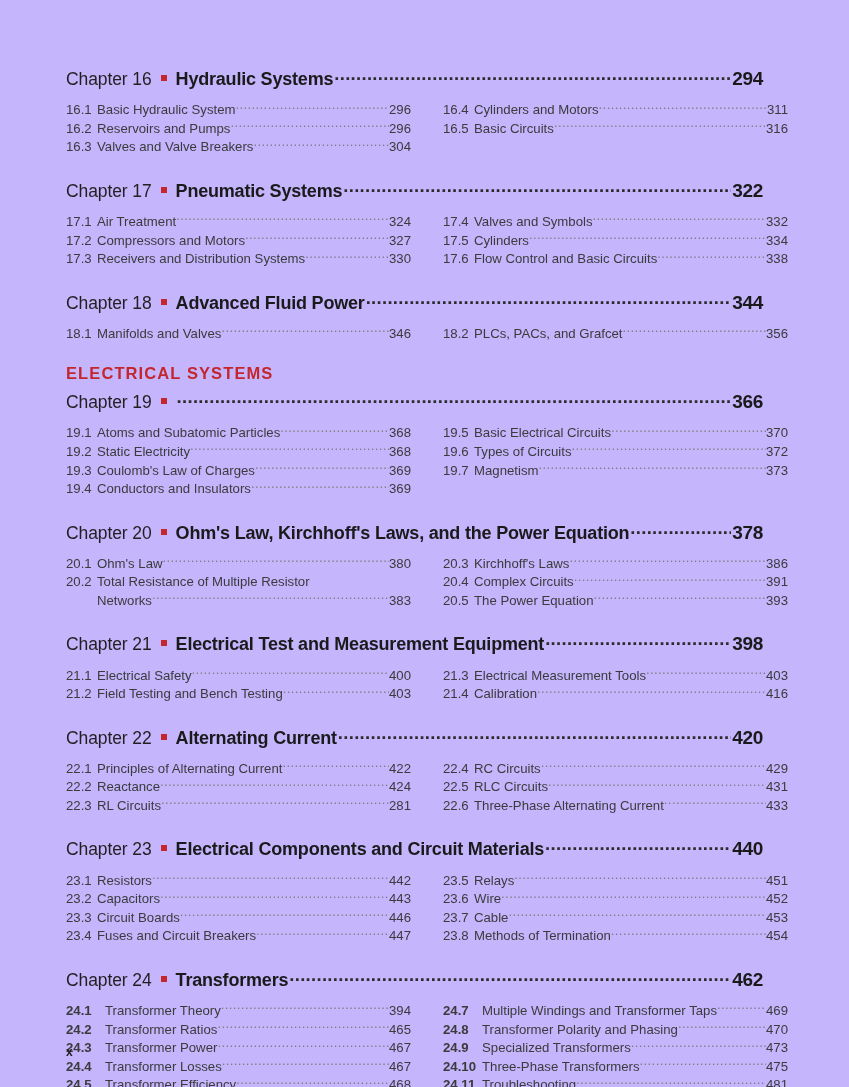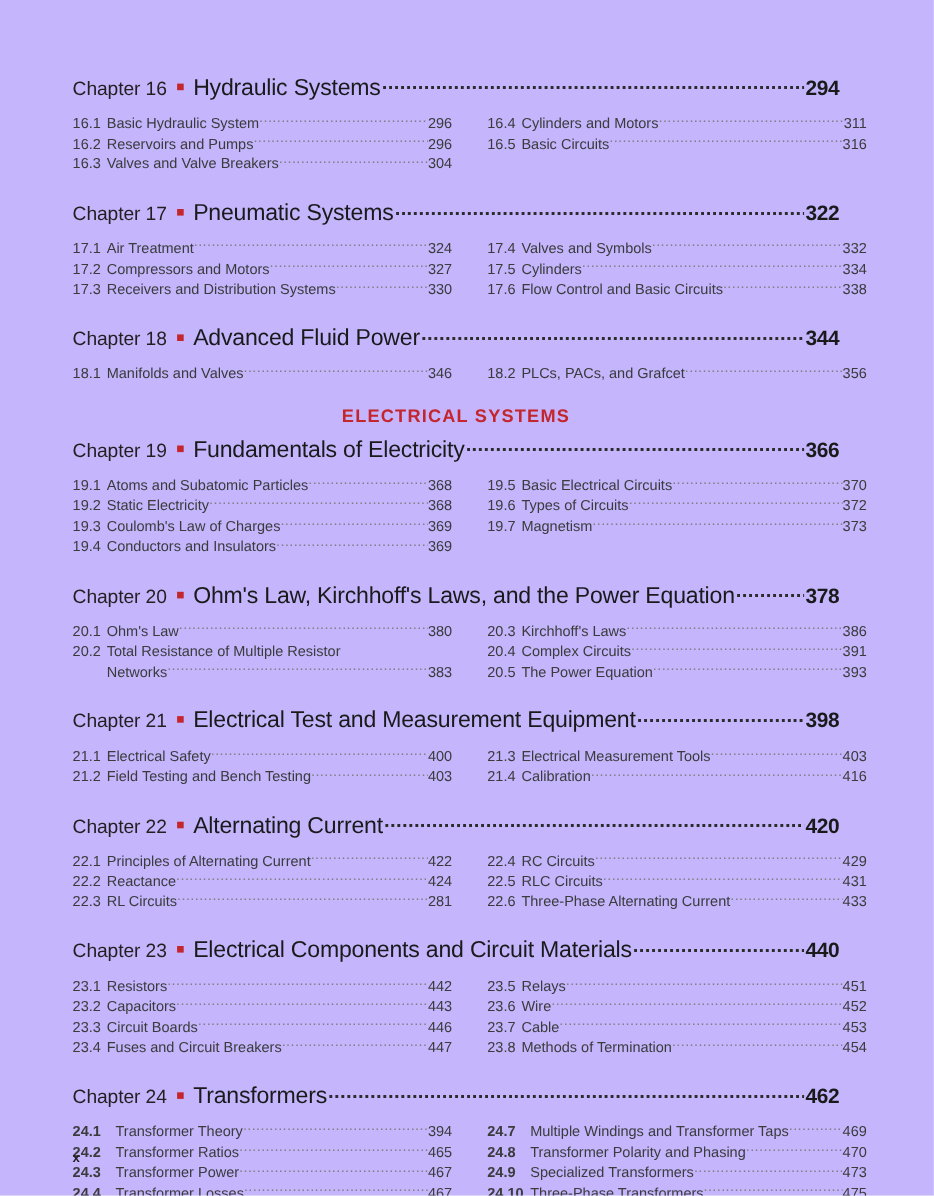--- a/index.html
+++ b/index.html
@@ -24,21 +24,20 @@
   
   .section-heading {
     color: #c4262e;
     font-weight: bold;
     font-size: 16.5px;
     letter-spacing: 1.1px;
     text-transform: uppercase;
     margin: 21px 0 9px 0;
     line-height: 1.1;
     font-stretch: condensed;
-    text-align: center;
   }
 
   
   .chapter-block { margin-bottom: 0; }
   .chapter-gap { height: 23px; }
 
   .chapter-line {
     display: flex;
     align-items: baseline;
     width: 100%;
@@ -56,22 +55,22 @@
     flex: 0 0 auto;
     width: 6px;
     height: 6px;
     background: #c4262e;
     display: inline-block;
     margin: 0 9px 0 9px;
     position: relative;
     top: -4px;
   }
   .chapter-title {
-    font-size: 21px;
-    font-weight: normal;
+    font-size: 18px;
+    font-weight: bold;
     color: #1a1a1a;
     flex: 0 0 auto;
     letter-spacing: -0.2px;
   }
   .chapter-leader {
     flex: 1 1 auto;
     overflow: hidden;
     height: 1em;
     position: relative;
     margin: 0 1px;
@@ -291,21 +290,20 @@
               <span class="entry-page">356</span>
             </div>
           </div>
         </div>
       </div>
       <div class="section-heading">Electrical Systems</div>
       <div class="chapter-block">
         <div class="chapter-line">
           <span class="chapter-label">Chapter 19</span>
           <span class="chapter-bullet"></span>
-          <span class="chapter-title">Fundamentals of Electricity</span>
           <span class="chapter-leader"></span>
           <span class="chapter-page">366</span>
         </div>
         <div class="entries">
           <div class="col">
             <div class="entry">
               <span class="entry-num">19.1</span>
               <span class="entry-text">Atoms and Subatomic Particles</span>
               <span class="entry-leader"></span>
               <span class="entry-page">368</span>

